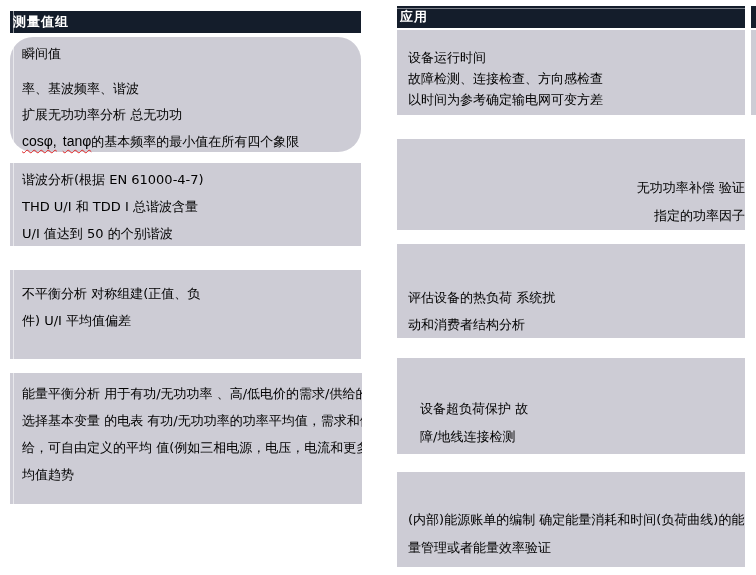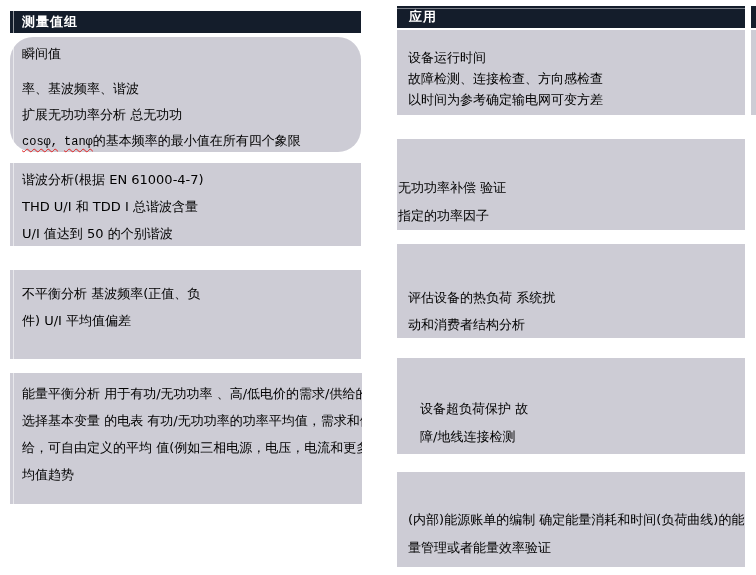--- a/index.html
+++ b/index.html
@@ -4,21 +4,21 @@
 <style>
   html,body{margin:0;padding:0;background:#ffffff;}
   #canvas{
     position:relative;width:756px;height:575px;background:#ffffff;overflow:hidden;
     font-family:"DejaVu Sans","Liberation Sans",sans-serif;
     color:#000000;font-size:13px;
   }
   .cell{position:absolute;background:#cdccd5;box-sizing:border-box;}
   .hdr{
     position:absolute;background:#141d2b;color:#ffffff;box-sizing:border-box;
-    font-weight:bold;font-size:13px;line-height:22px;padding-left:12px;
+    font-weight:bold;font-size:13px;line-height:22px;padding-left:3px;
     letter-spacing:1px;white-space:nowrap;overflow:hidden;
   }
   
   .vline::after{
     content:"";position:absolute;left:3px;top:0;bottom:0;width:1px;
     background:rgba(255,255,255,0.55);
   }
   .topline::before{
     content:"";position:absolute;left:0;right:0;top:2px;height:1px;
     background:rgba(255,255,255,0.45);
@@ -29,25 +29,25 @@
   }
   
   .lb1 .line{line-height:26px;}
   .lb1{padding-top:7px;}
   .lb1 .first{line-height:20px;margin-bottom:12px;}
   .lb2{padding-top:3px;}  .lb2 .line{line-height:27px;}
   .lb3{padding-top:10px;} .lb3 .line{line-height:27px;}
   .lb4{padding-top:7px;}  .lb4 .line{line-height:27px;}
   
   .rb1{padding-top:17px;} .rb1 .line{line-height:21px;padding-left:11px;}
-  .rb2{padding-top:35px;} .rb2 .line{line-height:28px;padding-left:1px;}
+  .rb2{padding-top:35px;} .rb2 .line{line-height:28px;padding-left:1px;text-align:right;}
   .rb3{padding-top:40px;} .rb3 .line{line-height:27px;padding-left:11px;}
   .rb4{padding-top:37px;} .rb4 .line{line-height:28px;padding-left:11px;}
   .rb5{padding-top:34px;} .rb5 .line{line-height:28px;padding-left:11px;}
-  .mono{font-family:Liberation Mono, monospace;font-size:12px;}
+  .mono{font-family:Liberation Sans, sans-serif;font-size:14px;}
   .wavy{
     text-decoration-line:underline;
     text-decoration-style:wavy;
     text-decoration-color:#e02020;
     text-decoration-thickness:1px;
     text-underline-offset:3px;
   }
   .sp{margin-right:6px;}
 </style>
 </head>
@@ -64,21 +64,21 @@
     <div class="line"><span class="mono wavy sp">cosφ,</span><span class="mono wavy">tanφ</span><span>的基本频率的最小值在所有四个象限</span></div>
   </div>
 
   <div class="cell vline lb2" style="left:10px;top:163px;width:351px;height:83px;">
     <div class="line">谐波分析(根据 EN 61000-4-7)</div>
     <div class="line">THD U/I 和 TDD I 总谐波含量</div>
     <div class="line">U/I 值达到 50 的个别谐波</div>
   </div>
 
   <div class="cell vline lb3" style="left:10px;top:270px;width:351px;height:89px;">
-    <div class="line">不平衡分析 基波频率(正值、负</div>
+    <div class="line">不平衡分析 对称组建(正值、负</div>
     <div class="line">件) U/I 平均值偏差</div>
   </div>
 
   <div class="cell vline lb4" style="left:10px;top:373px;width:352px;height:131px;">
     <div class="line">能量平衡分析 用于有功/无功功率 、高/低电价的需求/供给的可</div>
     <div class="line">选择基本变量 的电表 有功/无功功率的功率平均值，需求和供</div>
     <div class="line">给，可自由定义的平均 值(例如三相电源，电压，电流和更多)</div>
     <div class="line">均值趋势</div>
   </div>
 

